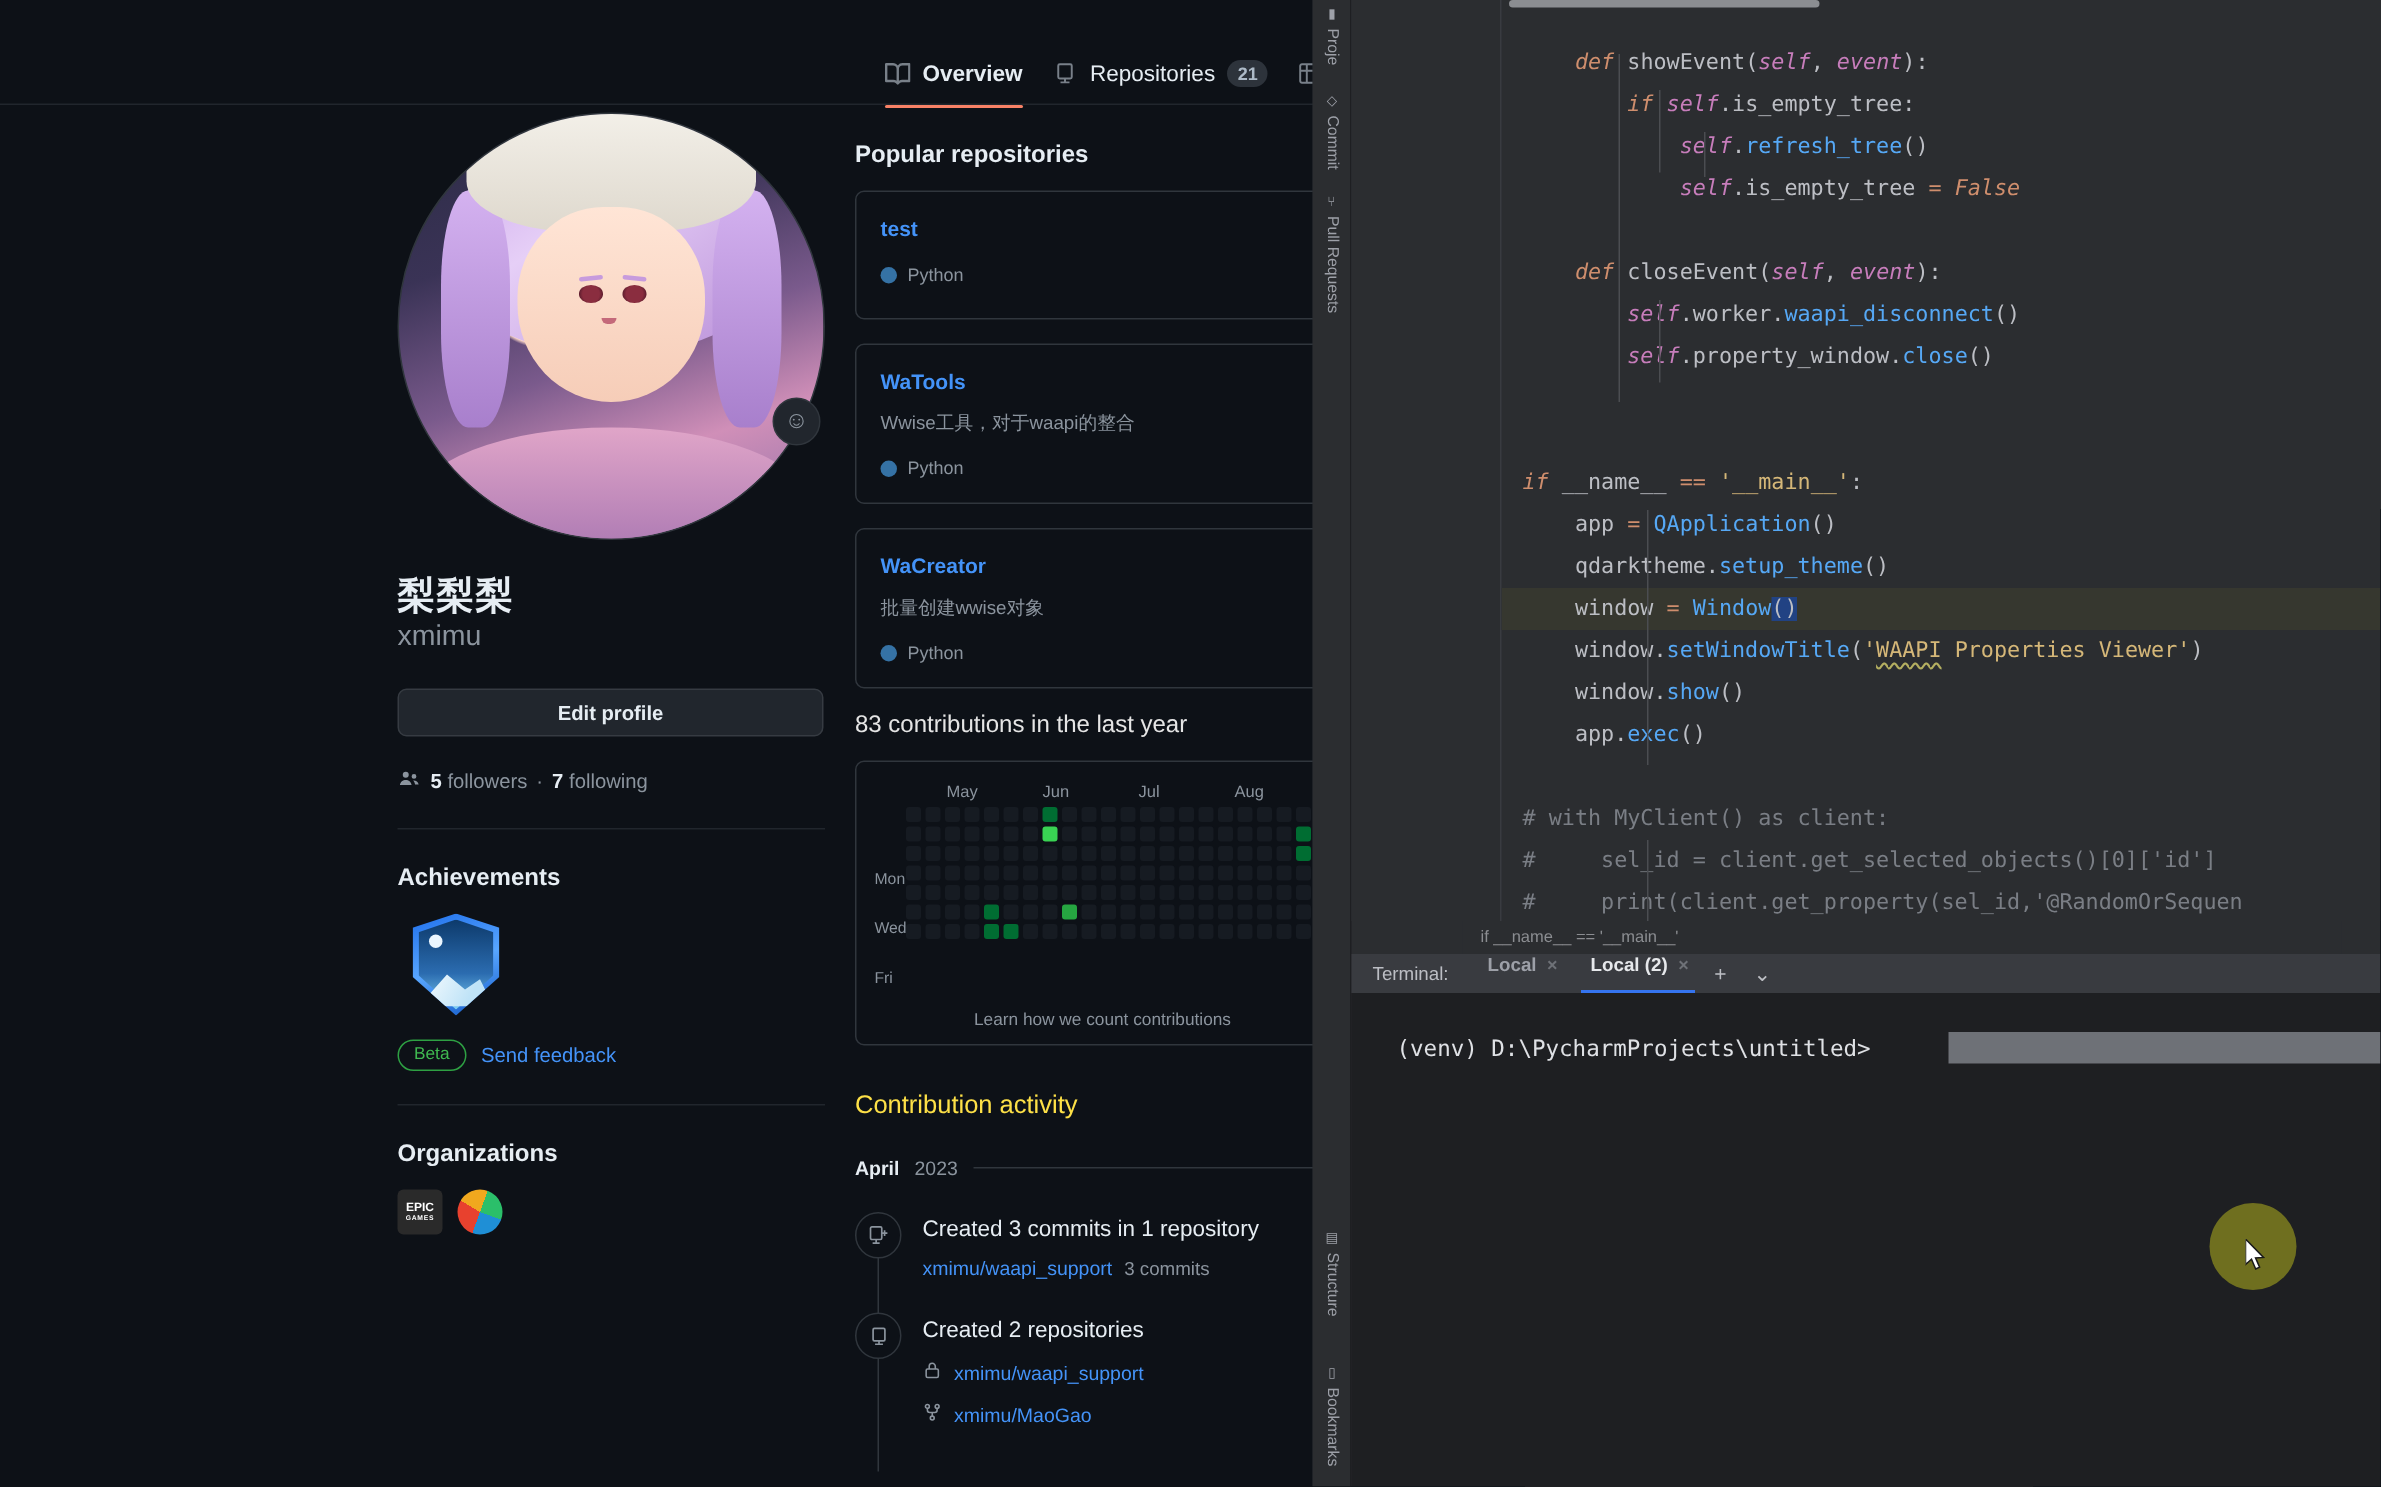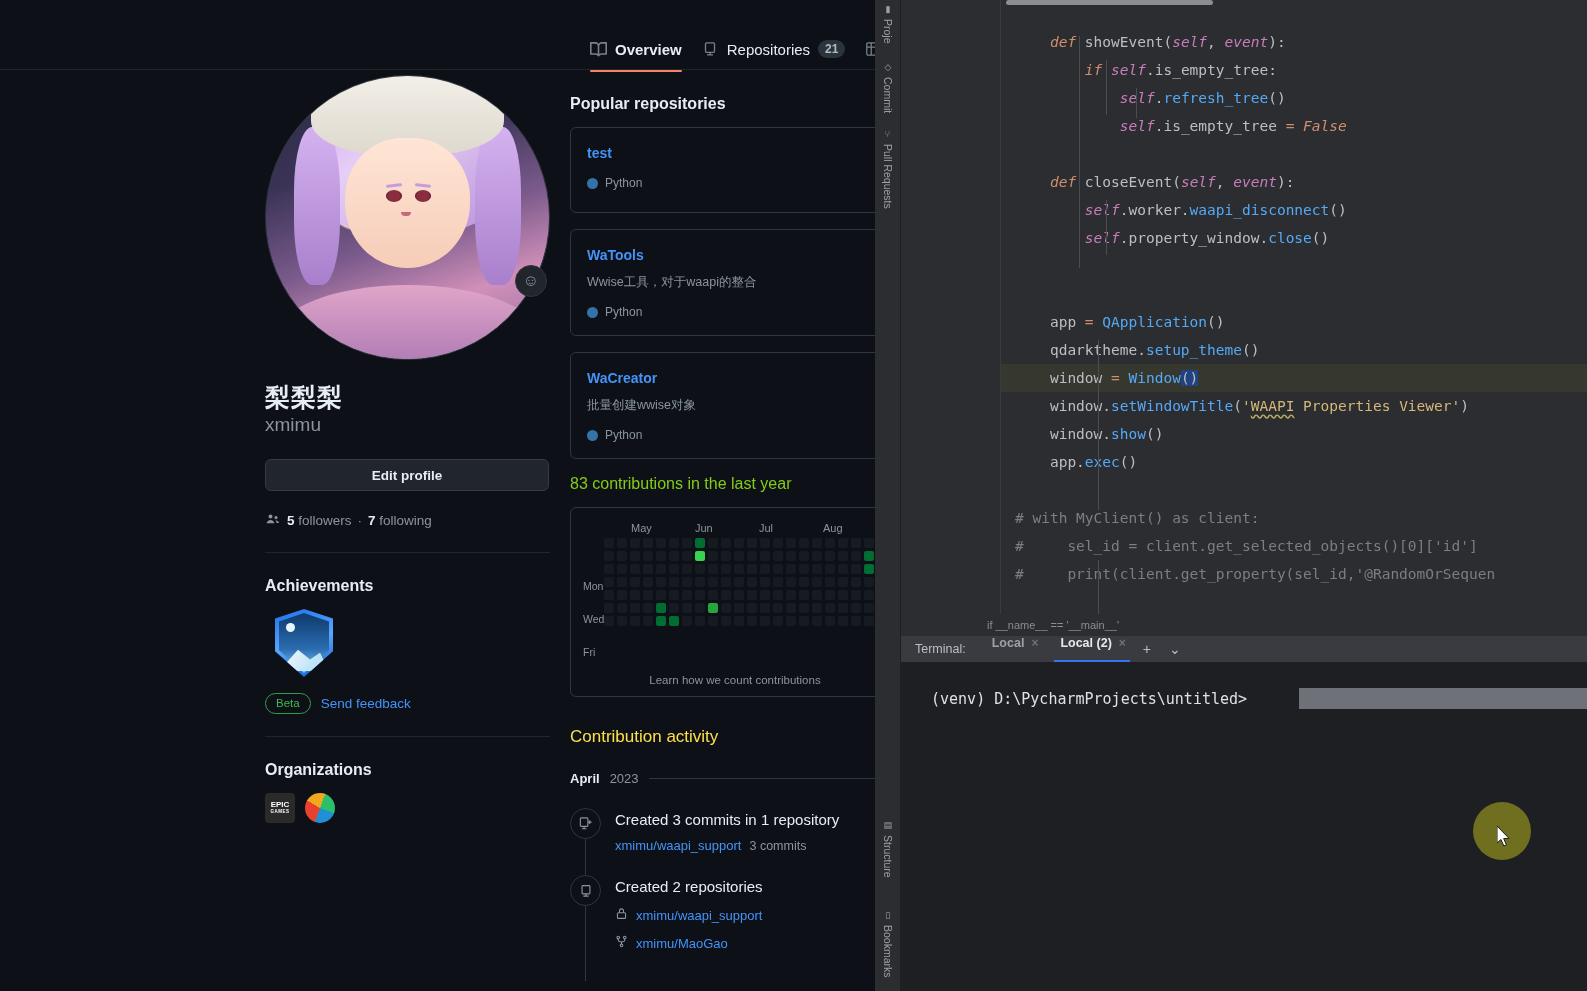--- a/index.html
+++ b/index.html
@@ -137,21 +137,21 @@
   .gh-main { position:absolute; left:570px; top:95px; width:335px; }
   .repo-card {
     border:1px solid #30363d; border-radius:6px; padding:16px;
     width:330px; margin-bottom:16px; background:#0d1117; min-height:86px;
   }
   .repo-name { color:#4493f8; font-size:14px; font-weight:600; text-decoration:none; }
   .repo-desc { color:#8b949e; font-size:12.5px; margin-top:9px; line-height:1.45; }
   .repo-lang { display:flex; align-items:center; gap:7px; margin-top:14px; font-size:12px; color:#8b949e; }
   .lang-dot { width:11px; height:11px; border-radius:50%; background:#3572A5; display:inline-block; }
 
-  .contrib-head { font-size:16px; font-weight:400; color:#84cc16; margin:12px 0 14px 0; }
+  .contrib-head { font-size:16px; font-weight:400; color:#e5e5e5; margin:12px 0 14px 0; }
   .contrib-box { border:1px solid #30363d; border-radius:6px; padding:14px 12px 10px 12px; width:330px; }
   .cal { position:relative; }
   .cal-months { display:flex; margin-left:48px; font-size:11px; color:#8b949e; }
   .cal-months span { width:68px; }
   .cal-grid { display:flex; margin-top:4px; }
   .cal-days { width:44px; font-size:10.5px; color:#8b949e; padding-top:12px; }
   .cal-days div { height:20px; line-height:20px; }
   .cal-cells { display:flex; gap:3px; }
   .cal-col { display:flex; flex-direction:column; gap:3px; }
   .cal-cell { width:10px; height:10px; border-radius:2px; background:#161b22; }
@@ -705,20 +705,21 @@
           <div class="crow"><span style="margin-left: 14px;">    <span class="kw">def</span> <span class="fnd">showEvent</span>(<span class="se">self</span>, <span class="par">event</span>):</span></div>
           <div class="crow"><span style="margin-left: 14px;">        <span class="kw">if</span> <span class="se">self</span>.is_empty_tree:</span></div>
           <div class="crow"><span style="margin-left: 14px;">            <span class="se">self</span>.<span class="fn">refresh_tree</span>()</span></div>
           <div class="crow"><span style="margin-left: 14px;">            <span class="se">self</span>.is_empty_tree <span class="opr">=</span> <span class="kw">False</span></span></div>
           <div class="crow"><span style="margin-left: 14px;"></span></div>
           <div class="crow"><span style="margin-left: 14px;">    <span class="kw">def</span> <span class="fnd">closeEvent</span>(<span class="se">self</span>, <span class="par">event</span>):</span></div>
           <div class="crow"><span style="margin-left: 14px;">        <span class="se">self</span>.worker.<span class="fn">waapi_disconnect</span>()</span></div>
           <div class="crow"><span style="margin-left: 14px;">        <span class="se">self</span>.property_window.<span class="fn">close</span>()</span></div>
           <div class="crow"><span style="margin-left: 14px;"></span></div>
           <div class="crow"><span style="margin-left: 14px;"></span></div>
+          <div class="crow"><span style="margin-left: 14px;"><span class="kw">if</span> <span class="id">__name__</span> <span class="opr">==</span> <span class="str">'__main__'</span>:</span></div>
           <div class="crow"><span style="margin-left: 14px;">    app <span class="opr">=</span> <span class="fn">QApplication</span>()</span></div>
           <div class="crow"><span style="margin-left: 14px;">    qdarktheme.<span class="fn">setup_theme</span>()</span></div>
           <div class="crow hl"><span style="margin-left: 14px;">    window <span class="opr">=</span> <span class="fn">Window</span><span class="sel-tok">()</span></span></div>
           <div class="crow"><span style="margin-left: 14px;">    window.<span class="fn">setWindowTitle</span>(<span class="str">'<span class="squig">WAAPI</span> Properties Viewer'</span>)</span></div>
           <div class="crow"><span style="margin-left: 14px;">    window.<span class="fn">show</span>()</span></div>
           <div class="crow"><span style="margin-left: 14px;">    app.<span class="fn">exec</span>()</span></div>
           <div class="crow"><span style="margin-left: 14px;"></span></div>
           <div class="crow"><span style="margin-left: 14px;"><span class="cm"># with MyClient() as client:</span></span></div>
           <div class="crow"><span style="margin-left: 14px;"><span class="cm">#     sel_id = client.get_selected_objects()[0]['id']</span></span></div>
           <div class="crow"><span style="margin-left: 14px;"><span class="cm">#     print(client.get_property(sel_id,'@RandomOrSequen</span></span></div>

